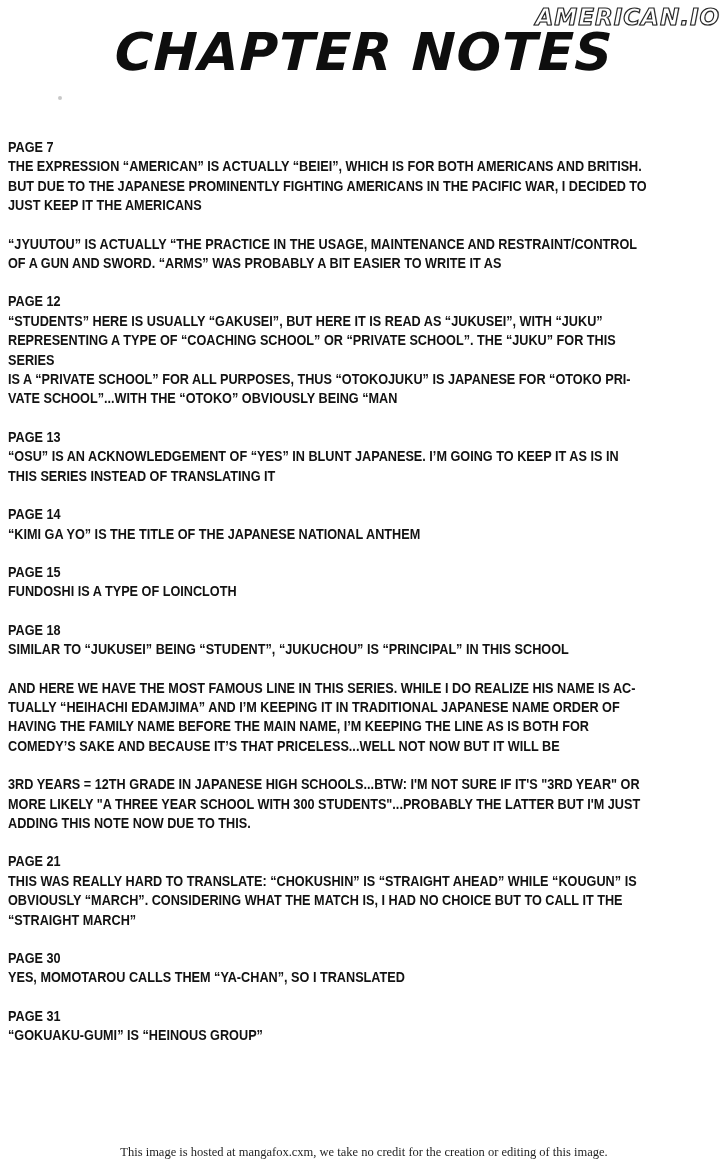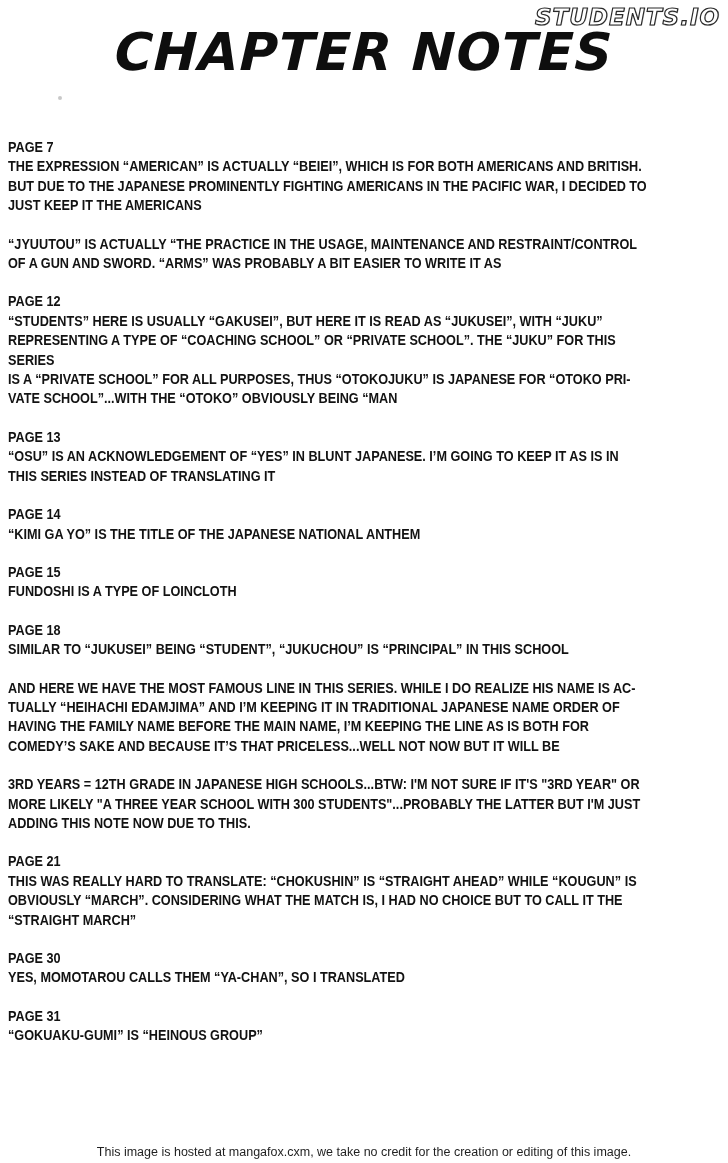--- a/index.html
+++ b/index.html
@@ -68,32 +68,32 @@
   .note { margin-bottom: 19px; }
   .note-heading { white-space: pre-line; }
   .note-body { white-space: pre-line; }
   .footer {
     position: absolute;
     left: 0;
     bottom: 3px;
     width: 100%;
     text-align: center;
     color: #1f1f1f;
-    font-family: Liberation Sans, sans-serif;
+    font-family: Liberation Serif, serif;
     font-weight: 400;
     font-size: 12.5px;
     line-height: 16.5px;
   }
 </style>
 </head>
 <body>
 
 <div class="page">
 
-  <div class="watermark">STUDENTS.IO</div>
+  <div class="watermark">AMERICAN.IO</div>
 
   <h1 class="title">CHAPTER NOTES</h1>
 
   <div class="speck"></div>
 
   <div class="notes">
 
     <div class="note">
       <div class="note-heading">PAGE 7</div>
       <div class="note-body">THE EXPRESSION “AMERICAN” IS ACTUALLY “BEIEI”, WHICH IS FOR BOTH AMERICANS AND BRITISH.

